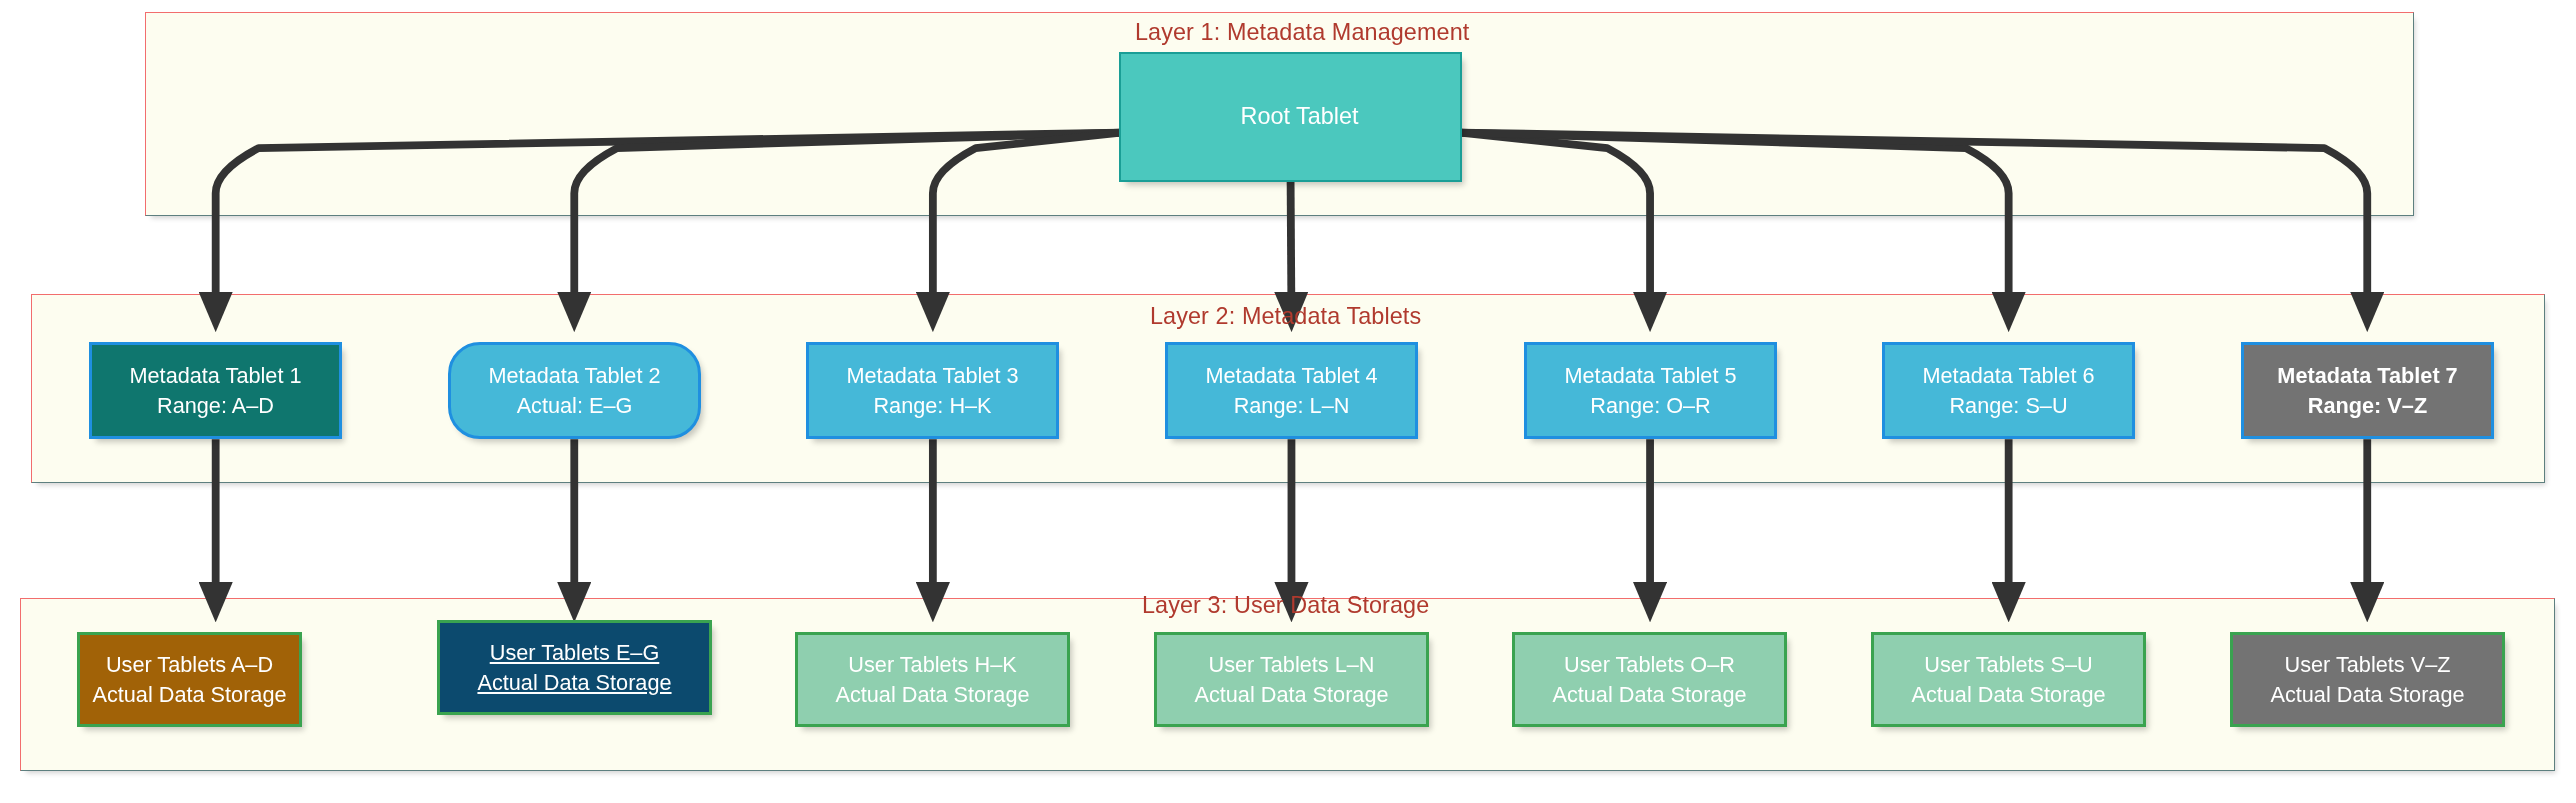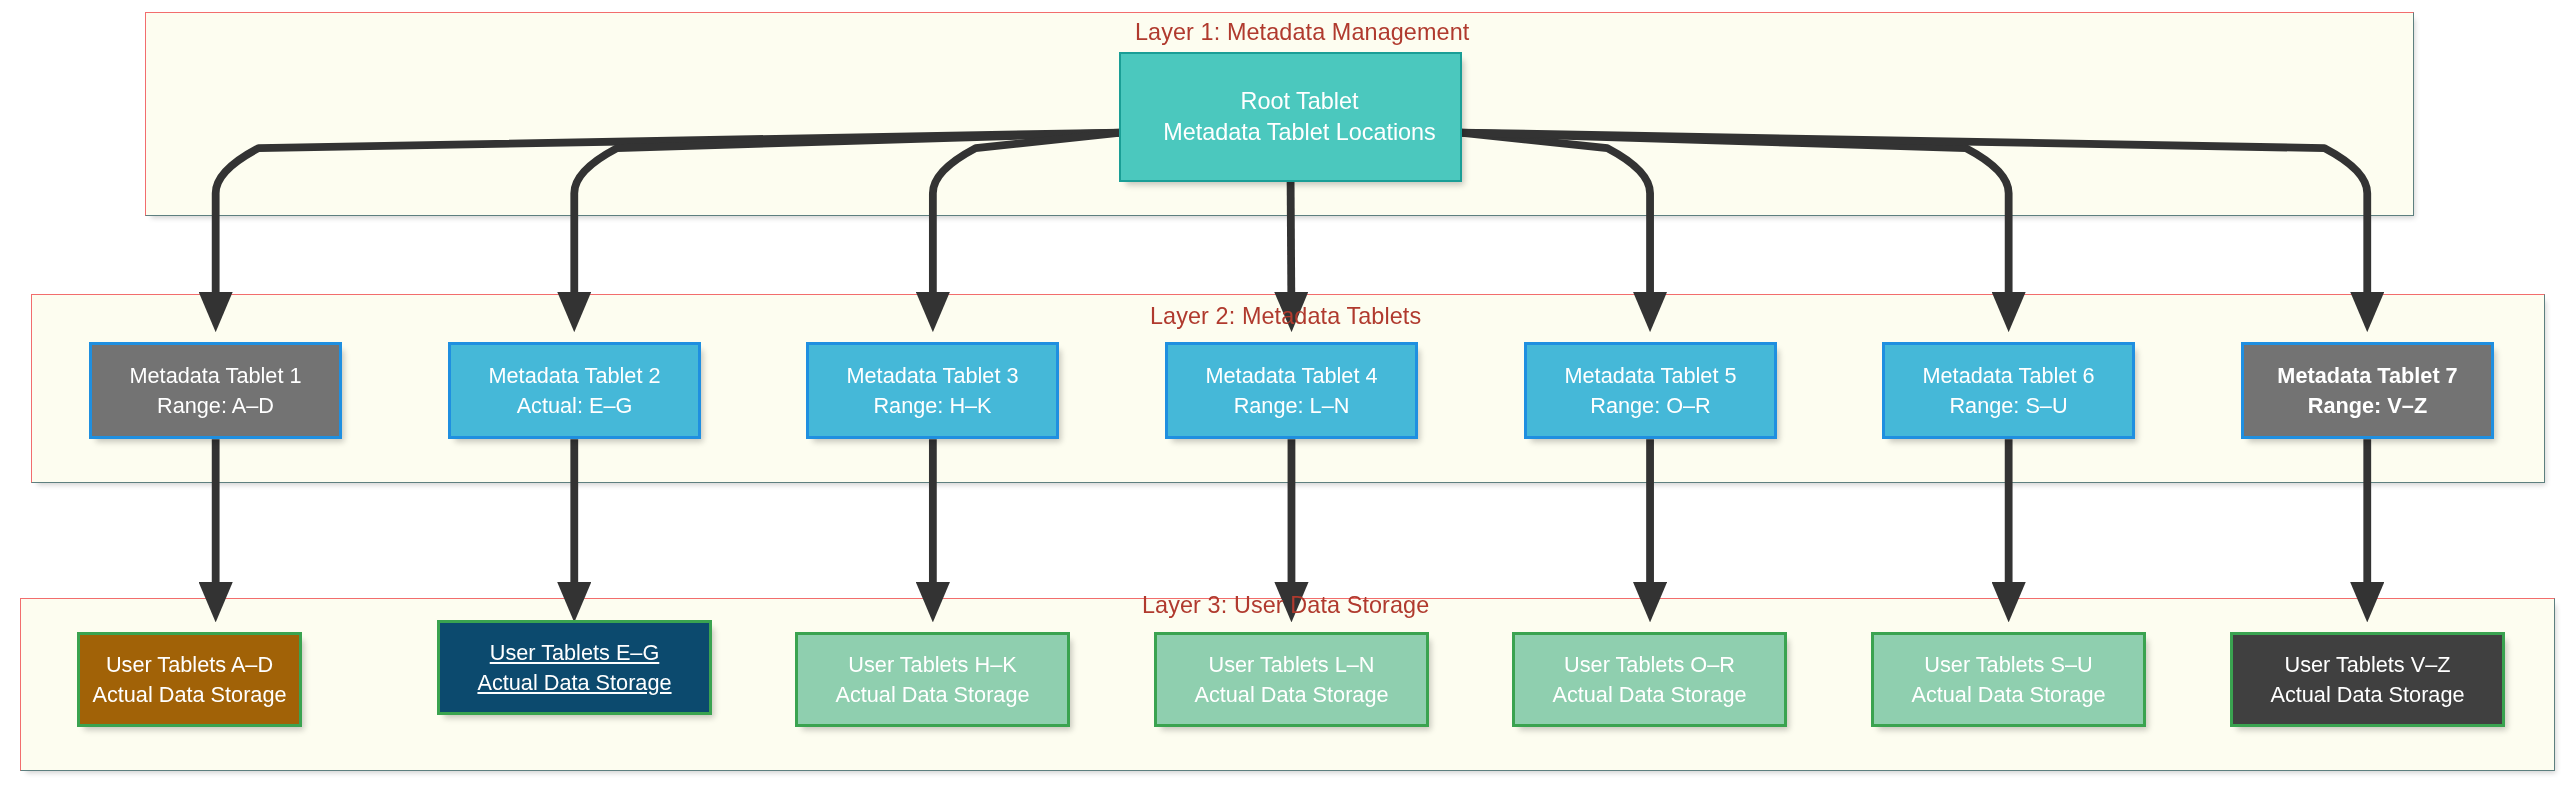--- a/index.html
+++ b/index.html
@@ -93,29 +93,28 @@
         <path d="M 2733 507 L 2733 704" marker-end="url(#arrowhead)"></path>
       </g>
   </svg>
 
   <div class="layer-title" id="layer-title-0" style="left: 1135px; top: 19px; color: rgb(176, 58, 46);">Layer 1: Metadata Management</div>
   <div class="layer-title" id="layer-title-1" style="left: 1150px; top: 303px; color: rgb(176, 58, 46);">Layer 2: Metadata Tablets</div>
   <div class="layer-title" id="layer-title-2" style="left: 1142px; top: 592px; color: rgb(176, 58, 46);">Layer 3: User Data Storage</div>
 
   <div class="node node-root" id="node-root" style="left: 1119px; top: 52px; width: 343px; height: 130px; background: rgb(75, 200, 190); border-color: rgb(26, 158, 150); color: rgb(255, 255, 255);">
     <span class="ln">Root Tablet</span>
-    <span class="ln">Metadata Tablet Locations</span>
   </div>
 
   <div id="metadata-nodes">
-      <div class="node node-meta" id="node-md1" style="left: 89px; top: 342px; width: 253px; height: 97px; background: #737373; border-color: rgb(31, 143, 224); color: rgb(255, 255, 255);">
+      <div class="node node-meta" id="node-md1" style="left: 89px; top: 342px; width: 253px; height: 97px; background: #0f766e; border-color: rgb(31, 143, 224); color: rgb(255, 255, 255);">
         <span class="ln">Metadata Tablet 1</span>
         <span class="ln">Range: A–D</span>
       </div>
-      <div class="node node-meta" id="node-md2" style="left: 448px; top: 342px; width: 253px; height: 97px; background: rgb(69, 184, 216); border-color: rgb(31, 143, 224); color: rgb(255, 255, 255);">
+      <div class="node node-meta" id="node-md2" style="left: 448px; top: 342px; width: 253px; height: 97px; background: rgb(69, 184, 216); border-color: rgb(31, 143, 224); color: rgb(255, 255, 255); border-radius: 32px;">
         <span class="ln">Metadata Tablet 2</span>
         <span class="ln">Actual: E–G</span>
       </div>
       <div class="node node-meta" id="node-md3" style="left: 806px; top: 342px; width: 253px; height: 97px; background: rgb(69, 184, 216); border-color: rgb(31, 143, 224); color: rgb(255, 255, 255);">
         <span class="ln">Metadata Tablet 3</span>
         <span class="ln">Range: H–K</span>
       </div>
       <div class="node node-meta" id="node-md4" style="left: 1165px; top: 342px; width: 253px; height: 97px; background: rgb(69, 184, 216); border-color: rgb(31, 143, 224); color: rgb(255, 255, 255);">
         <span class="ln">Metadata Tablet 4</span>
         <span class="ln">Range: L–N</span>
@@ -152,20 +151,20 @@
         <span class="ln">Actual Data Storage</span>
       </div>
       <div class="node node-user" id="node-ud5" style="left: 1512px; top: 632px; width: 275px; height: 95px; background: rgb(143, 207, 175); border-color: rgb(58, 163, 80); color: rgb(255, 255, 255);">
         <span class="ln">User Tablets O–R</span>
         <span class="ln">Actual Data Storage</span>
       </div>
       <div class="node node-user" id="node-ud6" style="left: 1871px; top: 632px; width: 275px; height: 95px; background: rgb(143, 207, 175); border-color: rgb(58, 163, 80); color: rgb(255, 255, 255);">
         <span class="ln">User Tablets S–U</span>
         <span class="ln">Actual Data Storage</span>
       </div>
-      <div class="node node-user" id="node-ud7" style="left: 2230px; top: 632px; width: 275px; height: 95px; background: #404040; border-color: rgb(58, 163, 80); color: rgb(255, 255, 255);">
+      <div class="node node-user" id="node-ud7" style="left: 2230px; top: 632px; width: 275px; height: 95px; background: #737373; border-color: rgb(58, 163, 80); color: rgb(255, 255, 255);">
         <span class="ln">User Tablets V–Z</span>
         <span class="ln">Actual Data Storage</span>
       </div>
     </div>
 
 </div>
 
 
 </body></html>

